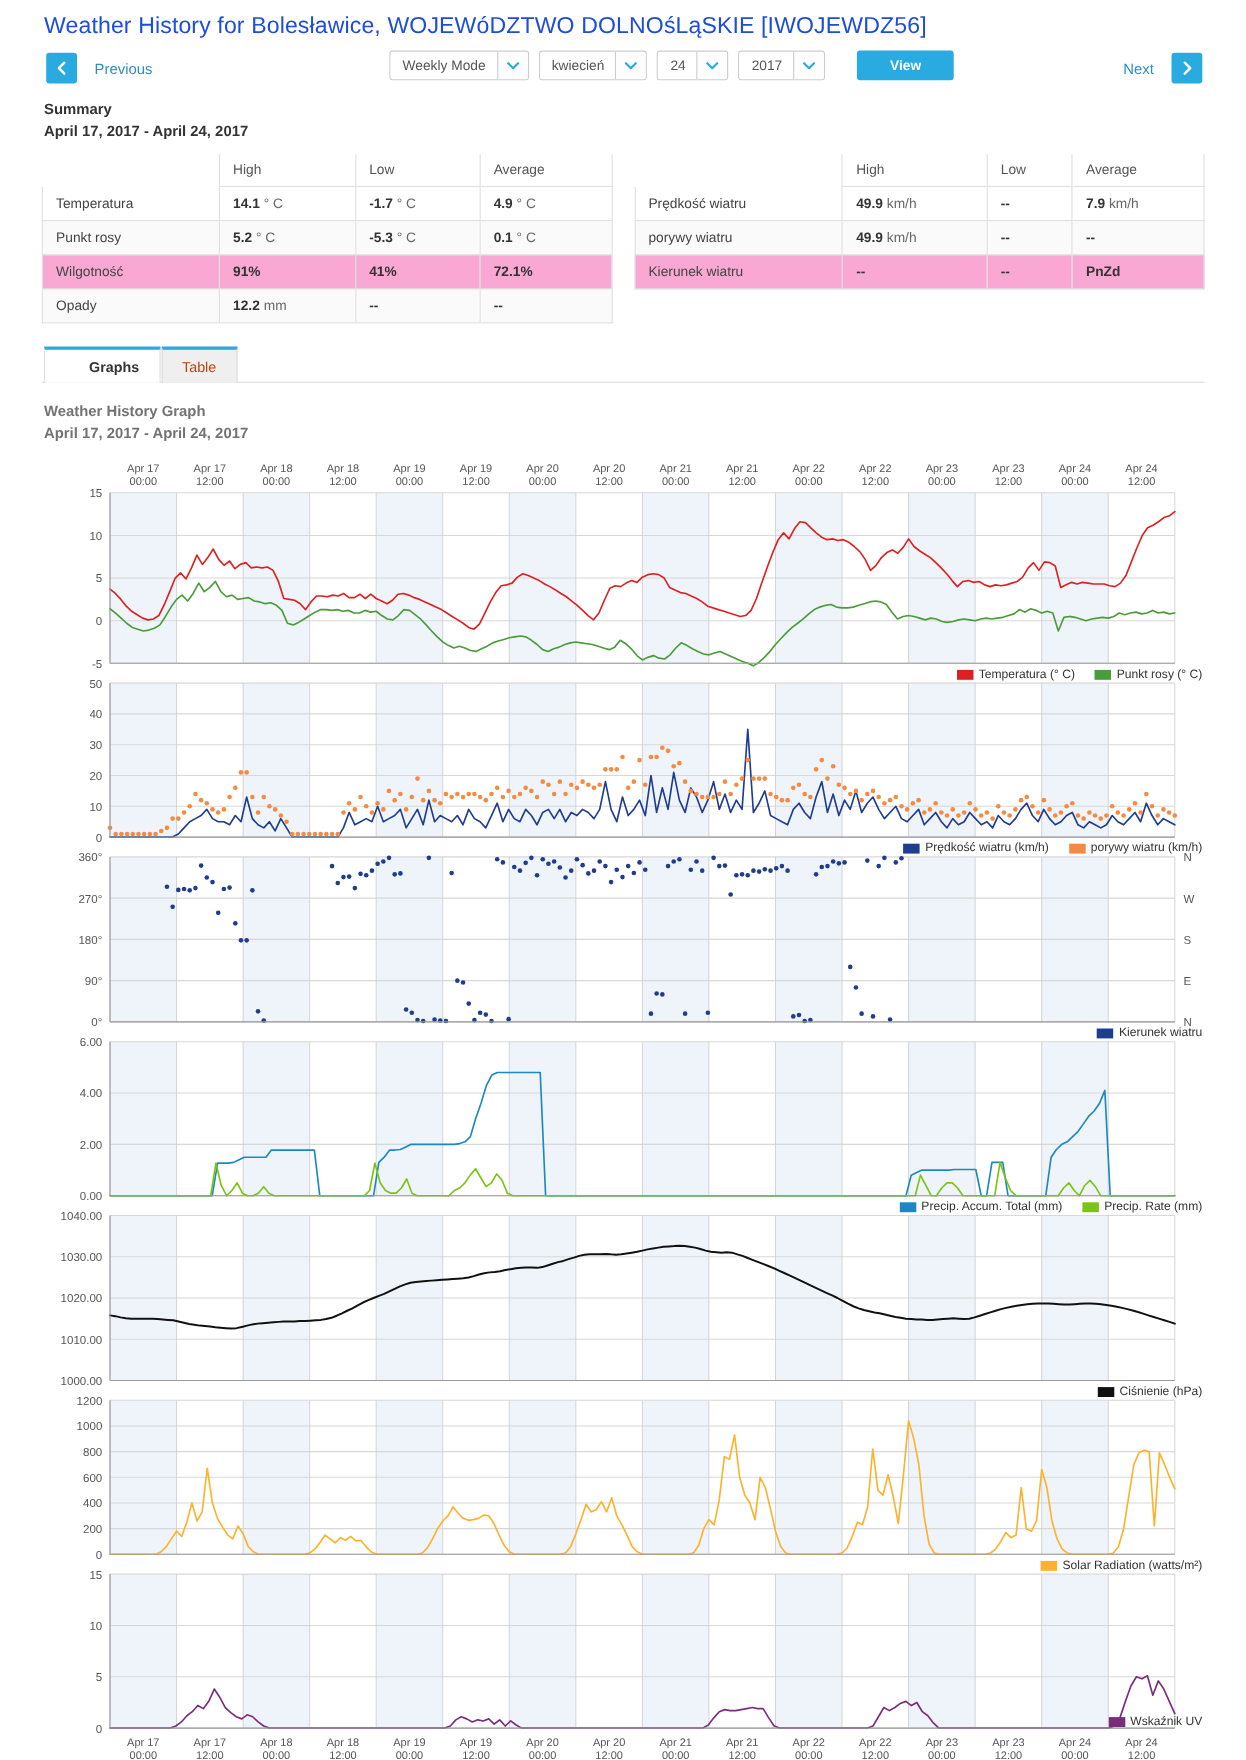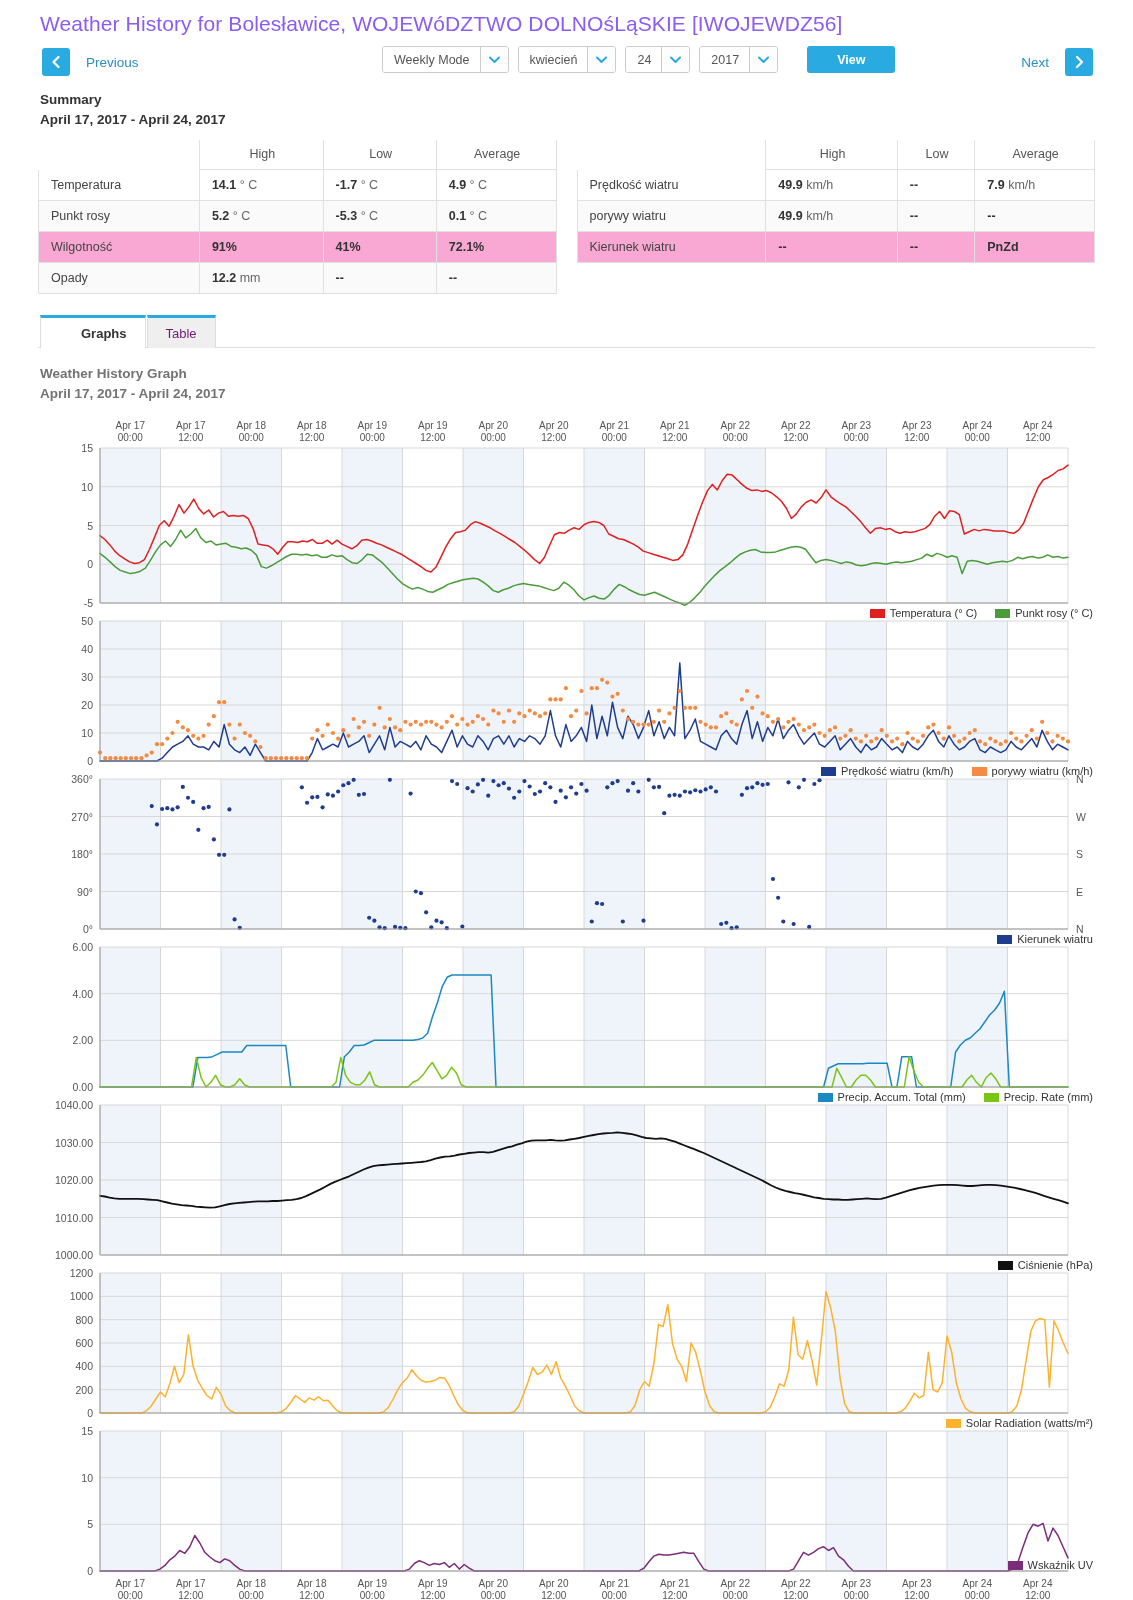--- a/index.html
+++ b/index.html
@@ -10,21 +10,21 @@
     color: #333;
   }
   body { width: 1133px; height: 1600px; position: relative; overflow: hidden; }
 
   .page { padding: 0 38px; }
 
   
   .page-title {
     font-size: 21px;
     font-weight: normal;
-    color: #8b5cf6;
+    color: #1d4ed8;
     margin: 12px 0 0 0;
     padding: 0 0 0 2px;
     letter-spacing: .1px;
   }
 
   .toolbar {
     height: 46px;
     position: relative;
     margin-top: 8px;
   }
@@ -45,21 +45,21 @@
     display: flex; align-items: center; justify-content: center;
   }
   .nav-sq svg { display:block; }
   .nav-label {
     color: #2b8fc4;
     font-size: 13.5px;
   }
 
   .ctrl-group {
     position: absolute;
-    left: 344px;
+    left: 316px;
     top: 2px;
     display: flex;
     align-items: flex-start;
     gap: 9px;
   }
   .select {
     display: flex;
     align-items: stretch;
     height: 27px;
     border: 1px solid #ccc;
@@ -116,21 +116,21 @@
   }
   .tbl-wrap { flex: 1 1 0; }
   table.sum {
     width: 100%;
     border-collapse: collapse;
     font-size: 12.5px;
   }
   table.sum th {
     font-weight: normal;
     color: #555;
-    text-align: center;
+    text-align: left;
     padding: 7px 10px 8px 12px;
     border-left: 1px solid #e0e0e0;
     border-bottom: 1px solid #e0e0e0;
     background: #fff;
   }
   table.sum th.corner { border-left: none; border-bottom: none; }
   table.sum td {
     padding: 8px 10px 8px 12px;
     border-left: 1px solid #e0e0e0;
     border-bottom: 1px solid #e0e0e0;
@@ -158,21 +158,21 @@
     border-bottom: 1px solid #ddd;
     padding-left: 2px;
   }
   .tab {
     font-size: 13px;
     padding: 8px 18px 7px 18px;
     border: 1px solid #ddd;
     border-bottom: none;
     border-top: 3px solid #29abe2;
     background: #efefef;
-    color: #701a75;
+    color: #c2410c;
     cursor: pointer;
     margin-right: 1px;
     position: relative;
     top: 1px;
   }
   .tab.active {
     background: #fff;
     color: #333;
     font-weight: bold;
     padding-left: 40px;

